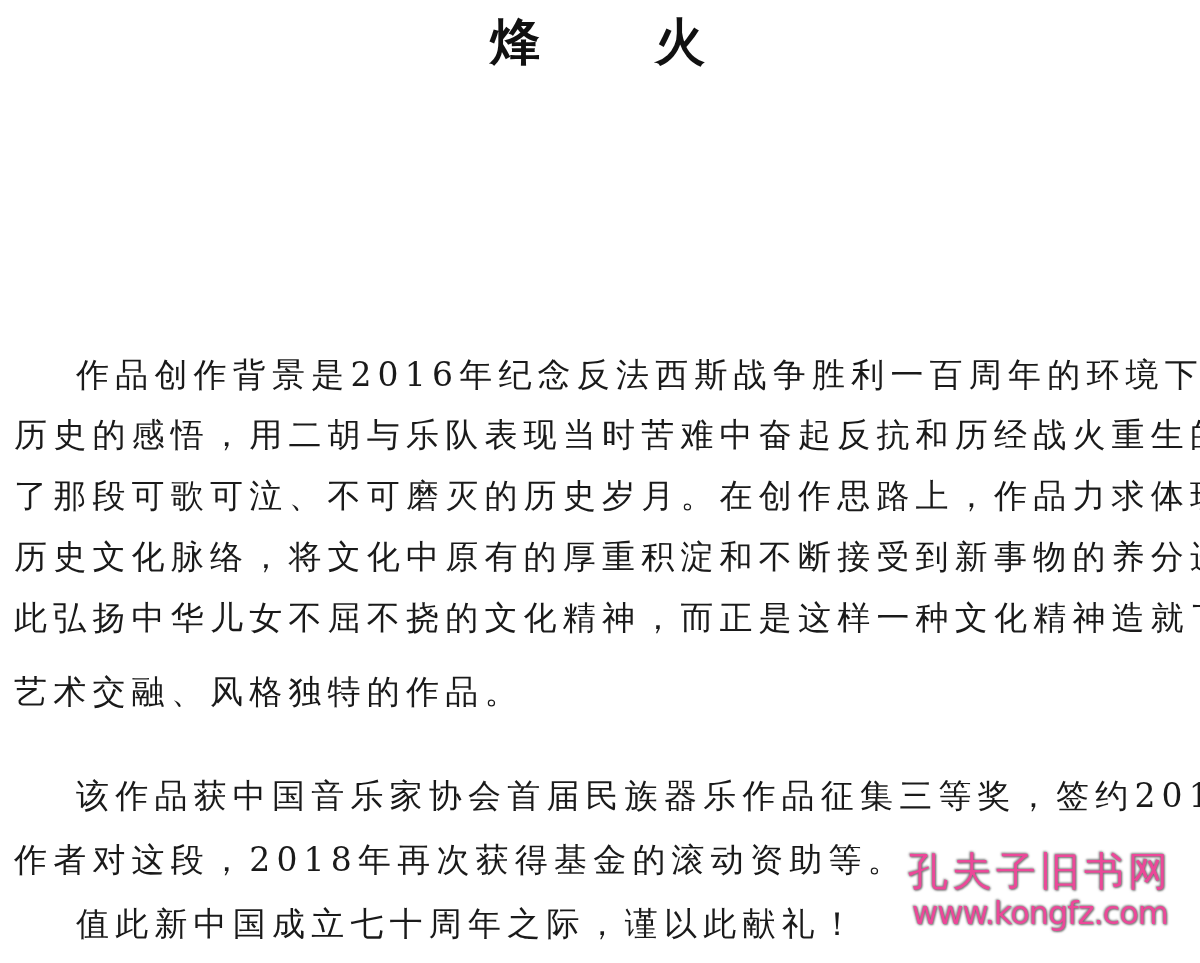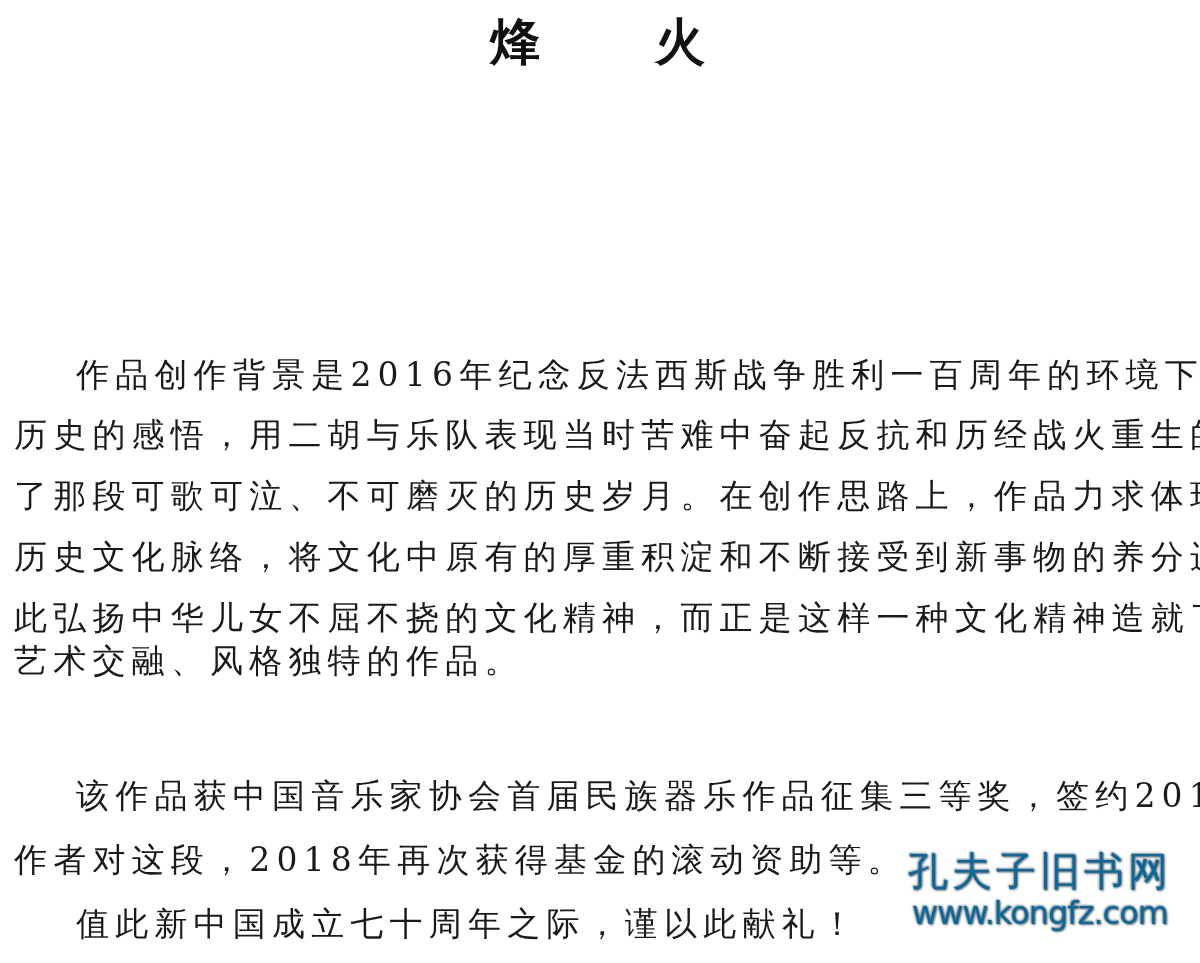--- a/index.html
+++ b/index.html
@@ -46,21 +46,21 @@
       color: #1a1a1a;
       letter-spacing: 6.2px;
     }
     .line.indent { left: 62px; }
     .watermark {
       position: absolute;
       left: 905px;
       top: 848px;
       width: 270px;
       text-align: center;
-      color: #0369a1;
+      color: #ec4899;
       text-shadow: 0 0 3px #6a6a6a, 1px 1px 2px #8a8a8a, -1px -1px 2px #bdbdbd;
       font-family: "DejaVu Sans", "Liberation Sans", sans-serif;
     }
     .watermark .wm-cn {
       font-size: 40px;
       line-height: 46px;
       letter-spacing: 4px;
       font-family: "DejaVu Serif", "Liberation Serif", serif;
     }
     .watermark .wm-url {
@@ -76,21 +76,21 @@
   <span class="ch1">烽</span>
   <span class="ch2">火</span>
 </div>
 
 <div class="body-text">
   <div class="line indent" style="top:0px">作品创作背景是2016年纪念反法西斯战争胜利一百周年的环境下，作者对这段</div>
   <div class="line" style="top:60px">历史的感悟，用二胡与乐队表现当时苦难中奋起反抗和历经战火重生的中国，再现</div>
   <div class="line" style="top:121px">了那段可歌可泣、不可磨灭的历史岁月。在创作思路上，作品力求体现那段特殊的</div>
   <div class="line" style="top:182px">历史文化脉络，将文化中原有的厚重积淀和不断接受到新事物的养分进行融合，以</div>
   <div class="line" style="top:243px">此弘扬中华儿女不屈不挠的文化精神，而正是这样一种文化精神造就了中西并存、</div>
-  <div class="line" style="top:286px">艺术交融、风格独特的作品。</div>
+  <div class="line" style="top:317px">艺术交融、风格独特的作品。</div>
   <div class="line indent" style="top:421px">该作品获中国音乐家协会首届民族器乐作品征集三等奖，签约2016年国家艺术</div>
   <div class="line" style="top:485px">作者对这段，2018年再次获得基金的滚动资助等。</div>
   <div class="line indent" style="top:549px">值此新中国成立七十周年之际，谨以此献礼！</div>
 </div>
 
 <div class="watermark">
   <div class="wm-cn">孔夫子旧书网</div>
   <div class="wm-url">www.kongfz.com</div>
 </div>
 

